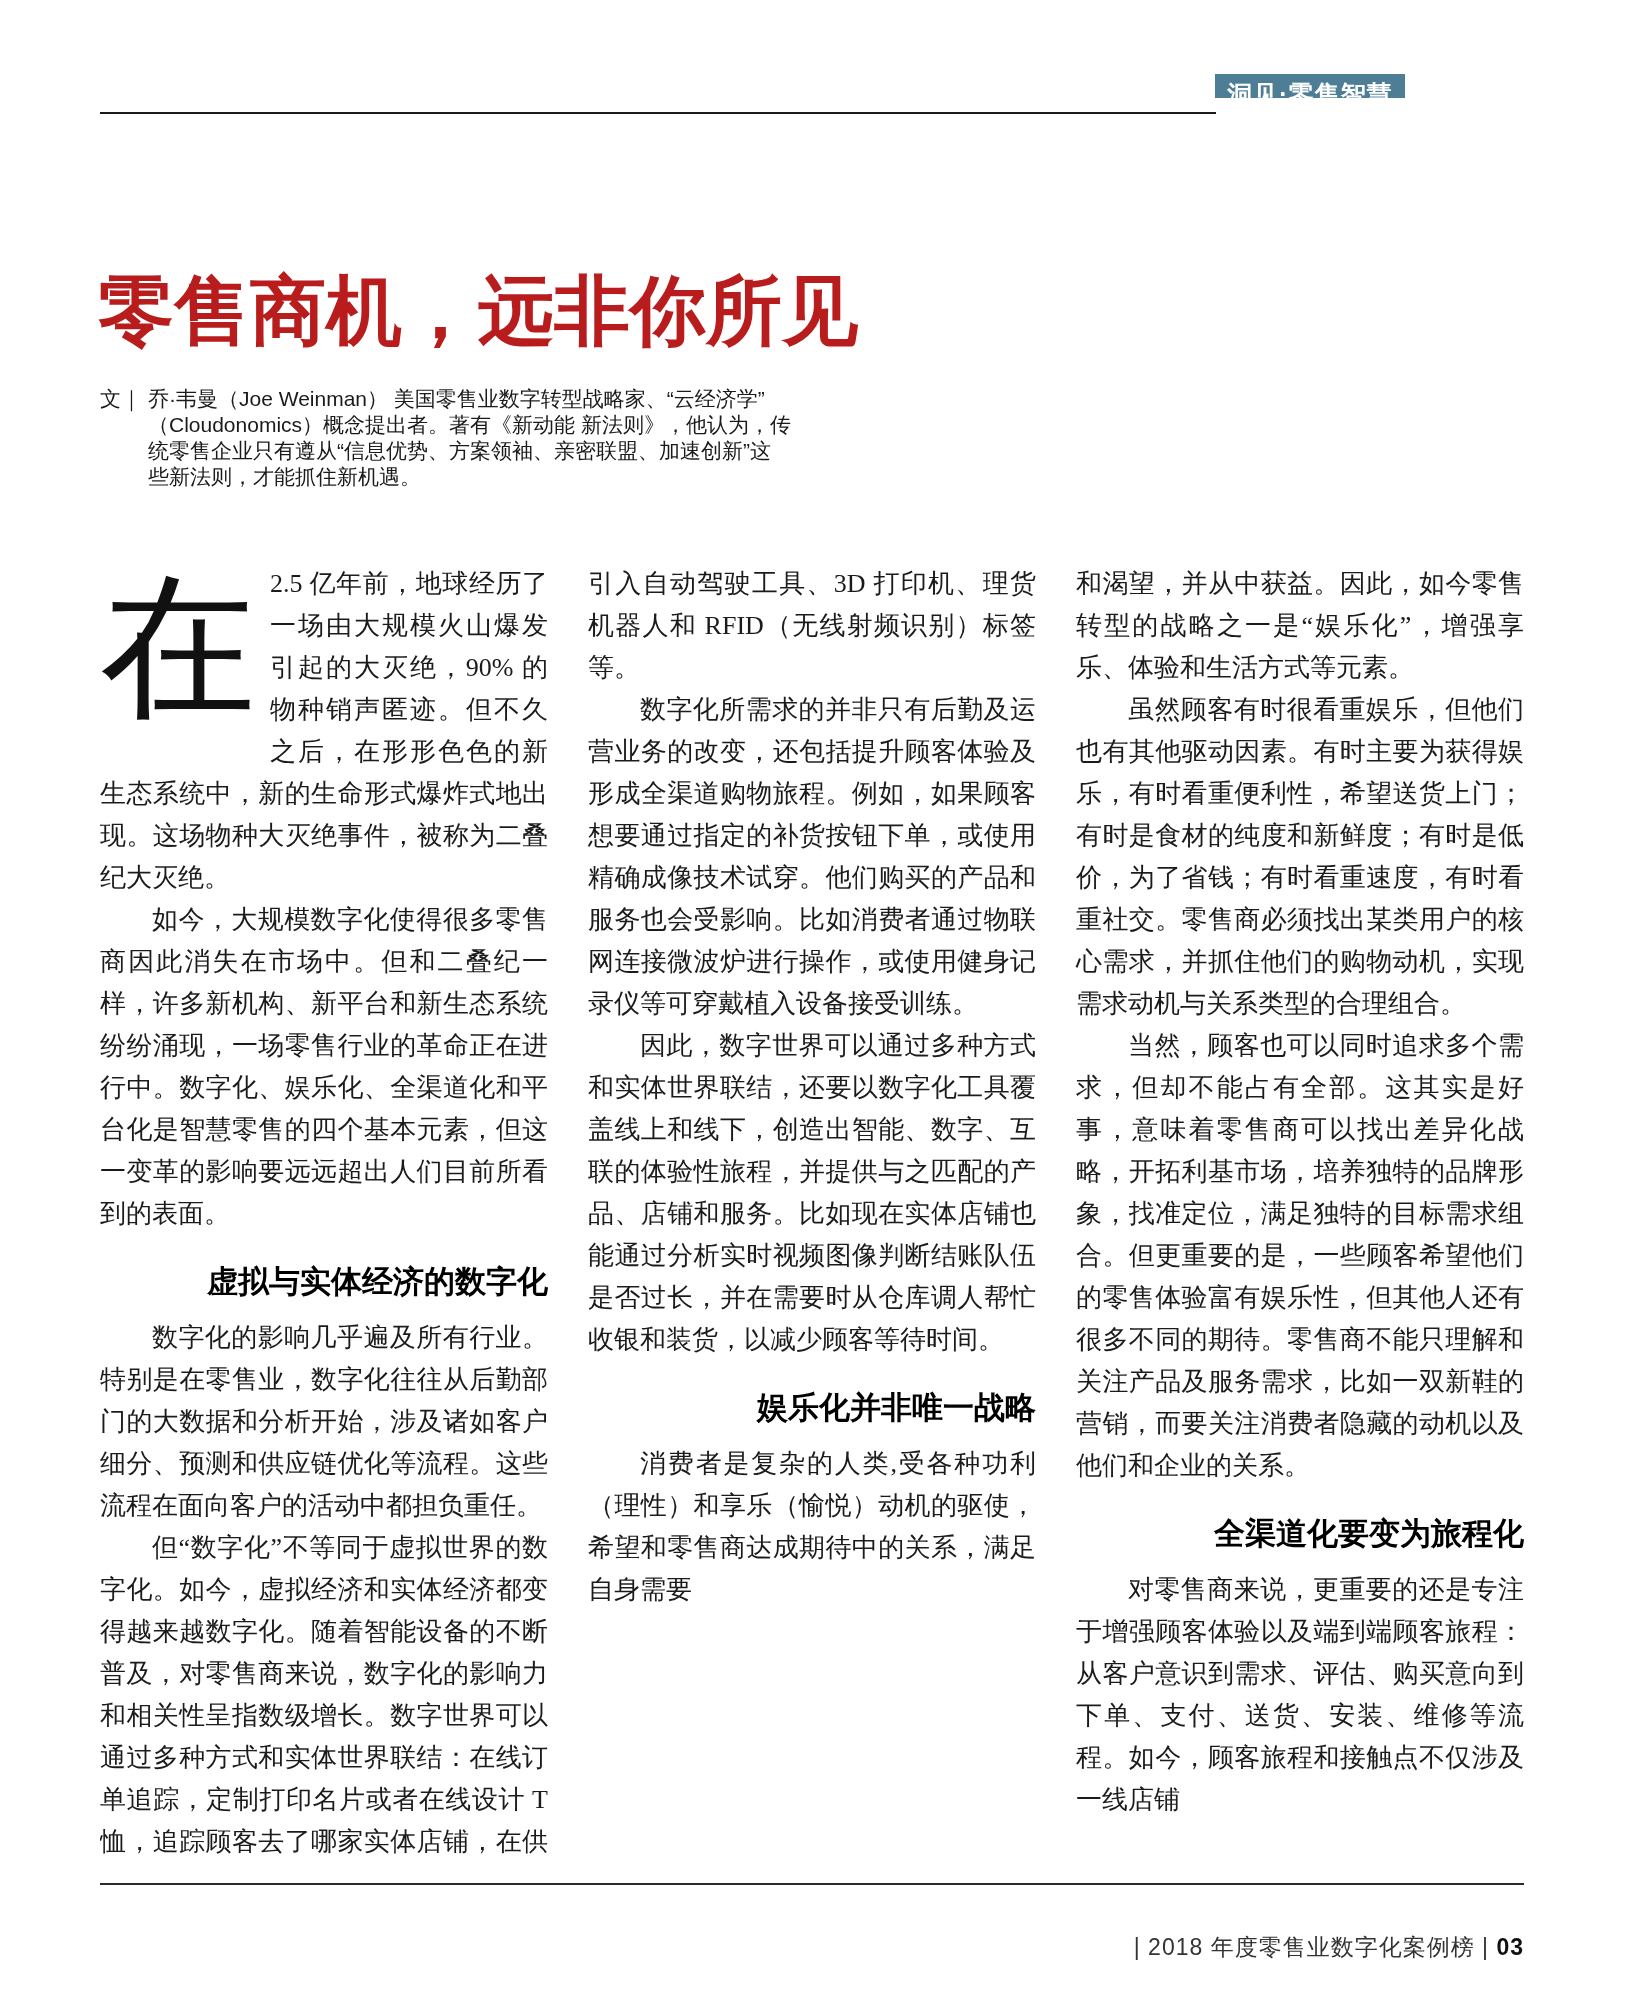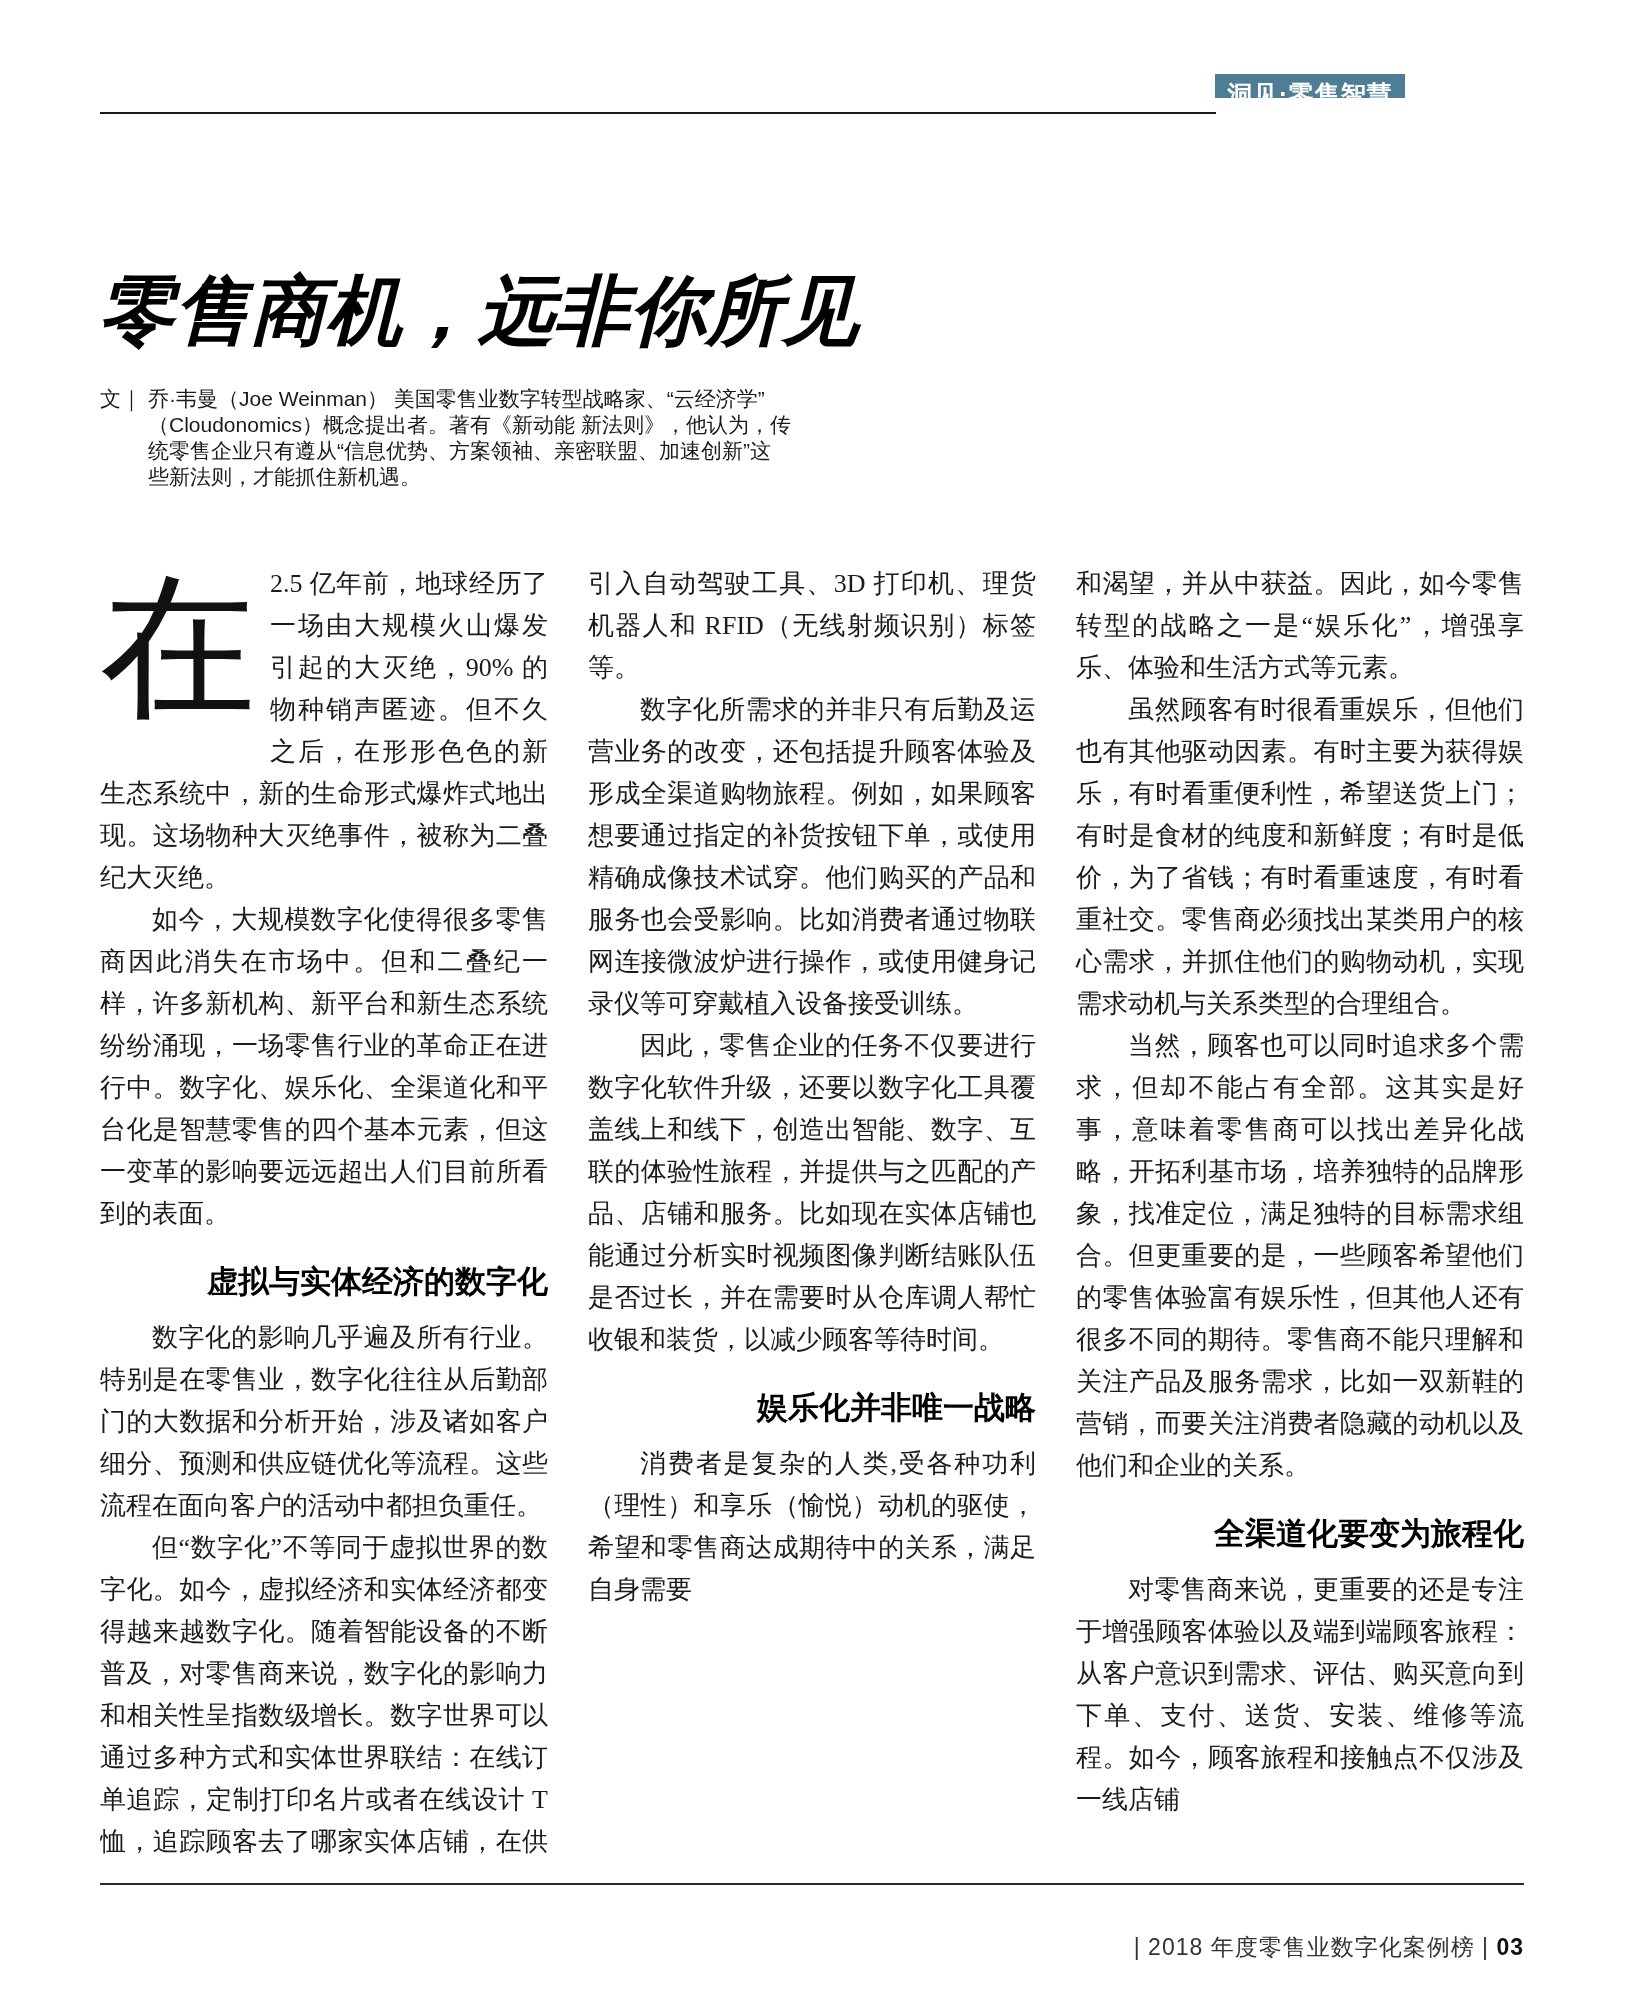--- a/index.html
+++ b/index.html
@@ -56,21 +56,21 @@
 <body>
 
 <div class="page">
 
   <div class="top-rule"></div>
 
   <div class="badge" style="background: rgb(78, 126, 149);">
     <span>洞见·零售智慧</span>
   </div>
 
-  <h1 class="title" style="color: #000000; font-style: italic;">零售商机，远非你所见</h1>
+  <h1 class="title" style="color: #b91c1c;">零售商机，远非你所见</h1>
 
   <div class="byline">
     <span class="byline-label">文｜</span>
     <div class="byline-lines">
       <div>乔·韦曼（Joe Weinman） 美国零售业数字转型战略家、“云经济学”</div>
       <div>（Cloudonomics）概念提出者。著有《新动能 新法则》，他认为，传</div>
       <div>统零售企业只有遵从“信息优势、方案领袖、亲密联盟、加速创新”这</div>
       <div>些新法则，才能抓住新机遇。</div>
     </div>
   </div>
@@ -79,21 +79,21 @@
       <div class="col">
         <p><span class="dropcap">在</span>2.5 亿年前，地球经历了一场由大规模火山爆发引起的大灭绝，90% 的物种销声匿迹。但不久之后，在形形色色的新生态系统中，新的生命形式爆炸式地出现。这场物种大灭绝事件，被称为二叠纪大灭绝。</p>
         <p class="indent">如今，大规模数字化使得很多零售商因此消失在市场中。但和二叠纪一样，许多新机构、新平台和新生态系统纷纷涌现，一场零售行业的革命正在进行中。数字化、娱乐化、全渠道化和平台化是智慧零售的四个基本元素，但这一变革的影响要远远超出人们目前所看到的表面。</p>
         <h3>虚拟与实体经济的数字化</h3>
         <p class="indent">数字化的影响几乎遍及所有行业。特别是在零售业，数字化往往从后勤部门的大数据和分析开始，涉及诸如客户细分、预测和供应链优化等流程。这些流程在面向客户的活动中都担负重任。</p>
         <p class="indent">但“数字化”不等同于虚拟世界的数字化。如今，虚拟经济和实体经济都变得越来越数字化。随着智能设备的不断普及，对零售商来说，数字化的影响力和相关性呈指数级增长。数字世界可以通过多种方式和实体世界联结：在线订单追踪，定制打印名片或者在线设计 T 恤，追踪顾客去了哪家实体店铺，在供应链和库存管理中，</p>
       </div>
       <div class="col">
         <p>引入自动驾驶工具、3D 打印机、理货机器人和 RFID（无线射频识别）标签等。</p>
         <p class="indent">数字化所需求的并非只有后勤及运营业务的改变，还包括提升顾客体验及形成全渠道购物旅程。例如，如果顾客想要通过指定的补货按钮下单，或使用精确成像技术试穿。他们购买的产品和服务也会受影响。比如消费者通过物联网连接微波炉进行操作，或使用健身记录仪等可穿戴植入设备接受训练。</p>
-        <p class="indent">因此，零售企业的任务不仅要进行数字化软件升级，还要以数字化工具覆盖线上和线下，创造出智能、数字、互联的体验性旅程，并提供与之匹配的产品、店铺和服务。比如现在实体店铺也能通过分析实时视频图像判断结账队伍是否过长，并在需要时从仓库调人帮忙收银和装货，以减少顾客等待时间。</p>
+        <p class="indent">因此，数字世界可以通过多种方式和实体世界联结，还要以数字化工具覆盖线上和线下，创造出智能、数字、互联的体验性旅程，并提供与之匹配的产品、店铺和服务。比如现在实体店铺也能通过分析实时视频图像判断结账队伍是否过长，并在需要时从仓库调人帮忙收银和装货，以减少顾客等待时间。</p>
         <h3>娱乐化并非唯一战略</h3>
         <p class="indent">消费者是复杂的人类,受各种功利（理性）和享乐（愉悦）动机的驱使，希望和零售商达成期待中的关系，满足自身需要</p>
       </div>
       <div class="col">
         <p>和渴望，并从中获益。因此，如今零售转型的战略之一是“娱乐化”，增强享乐、体验和生活方式等元素。</p>
         <p class="indent">虽然顾客有时很看重娱乐，但他们也有其他驱动因素。有时主要为获得娱乐，有时看重便利性，希望送货上门；有时是食材的纯度和新鲜度；有时是低价，为了省钱；有时看重速度，有时看重社交。零售商必须找出某类用户的核心需求，并抓住他们的购物动机，实现需求动机与关系类型的合理组合。</p>
         <p class="indent">当然，顾客也可以同时追求多个需求，但却不能占有全部。这其实是好事，意味着零售商可以找出差异化战略，开拓利基市场，培养独特的品牌形象，找准定位，满足独特的目标需求组合。但更重要的是，一些顾客希望他们的零售体验富有娱乐性，但其他人还有很多不同的期待。零售商不能只理解和关注产品及服务需求，比如一双新鞋的营销，而要关注消费者隐藏的动机以及他们和企业的关系。</p>
         <h3>全渠道化要变为旅程化</h3>
         <p class="indent">对零售商来说，更重要的还是专注于增强顾客体验以及端到端顾客旅程：从客户意识到需求、评估、购买意向到下单、支付、送货、安装、维修等流程。如今，顾客旅程和接触点不仅涉及一线店铺</p>
       </div>

